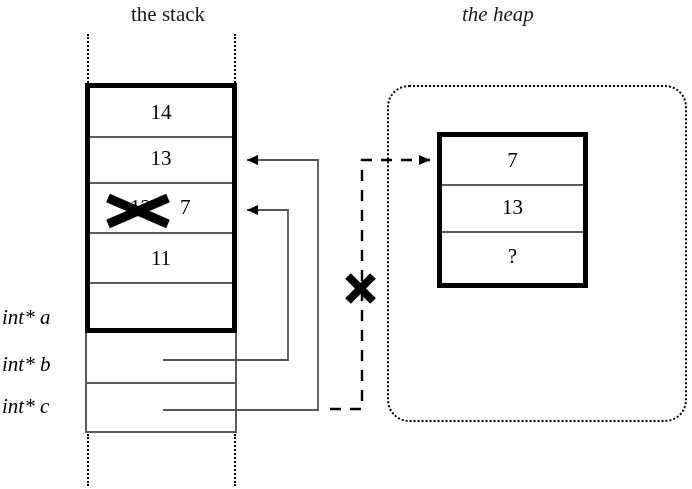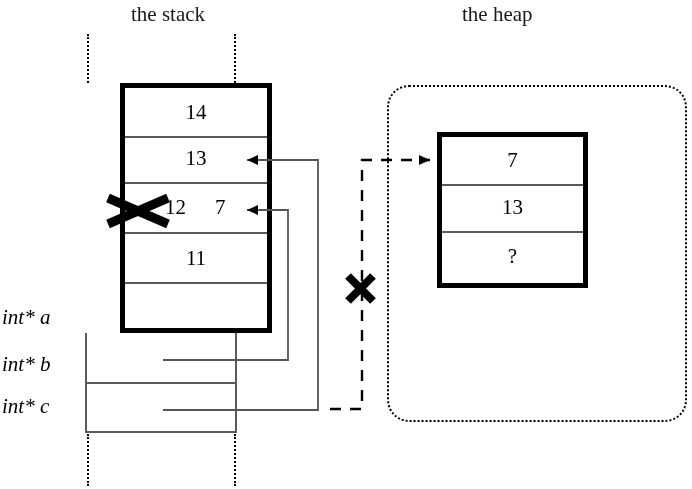--- a/index.html
+++ b/index.html
@@ -17,33 +17,32 @@
     overflow: hidden;
   }
   .title {
     position: absolute;
     font-size: 21px;
     line-height: 1;
     white-space: nowrap;
     color: #1a1a1a;
   }
   #title-stack { left: 113px; top: 4px; margin-left: 18px; }
-  #title-heap  { left: 462px; top: 4px; }
+  #title-heap  { left: 462px; top: 4px; font-style: italic; }
 
   
   .stack-box {
     position: absolute;
     left: 85px;
     top: 83px;
     width: 152px;
     height: 250px;
     border: 5px solid #000;
     box-sizing: border-box;
     background: #fff;
-    margin-left: 35px;
   }
   .stack-cell {
     position: absolute;
     left: 0;
     width: 100%;
     height: 50px;
     border-bottom: 2px solid #5a5a5a;
     box-sizing: border-box;
     display: flex;
     align-items: center;

